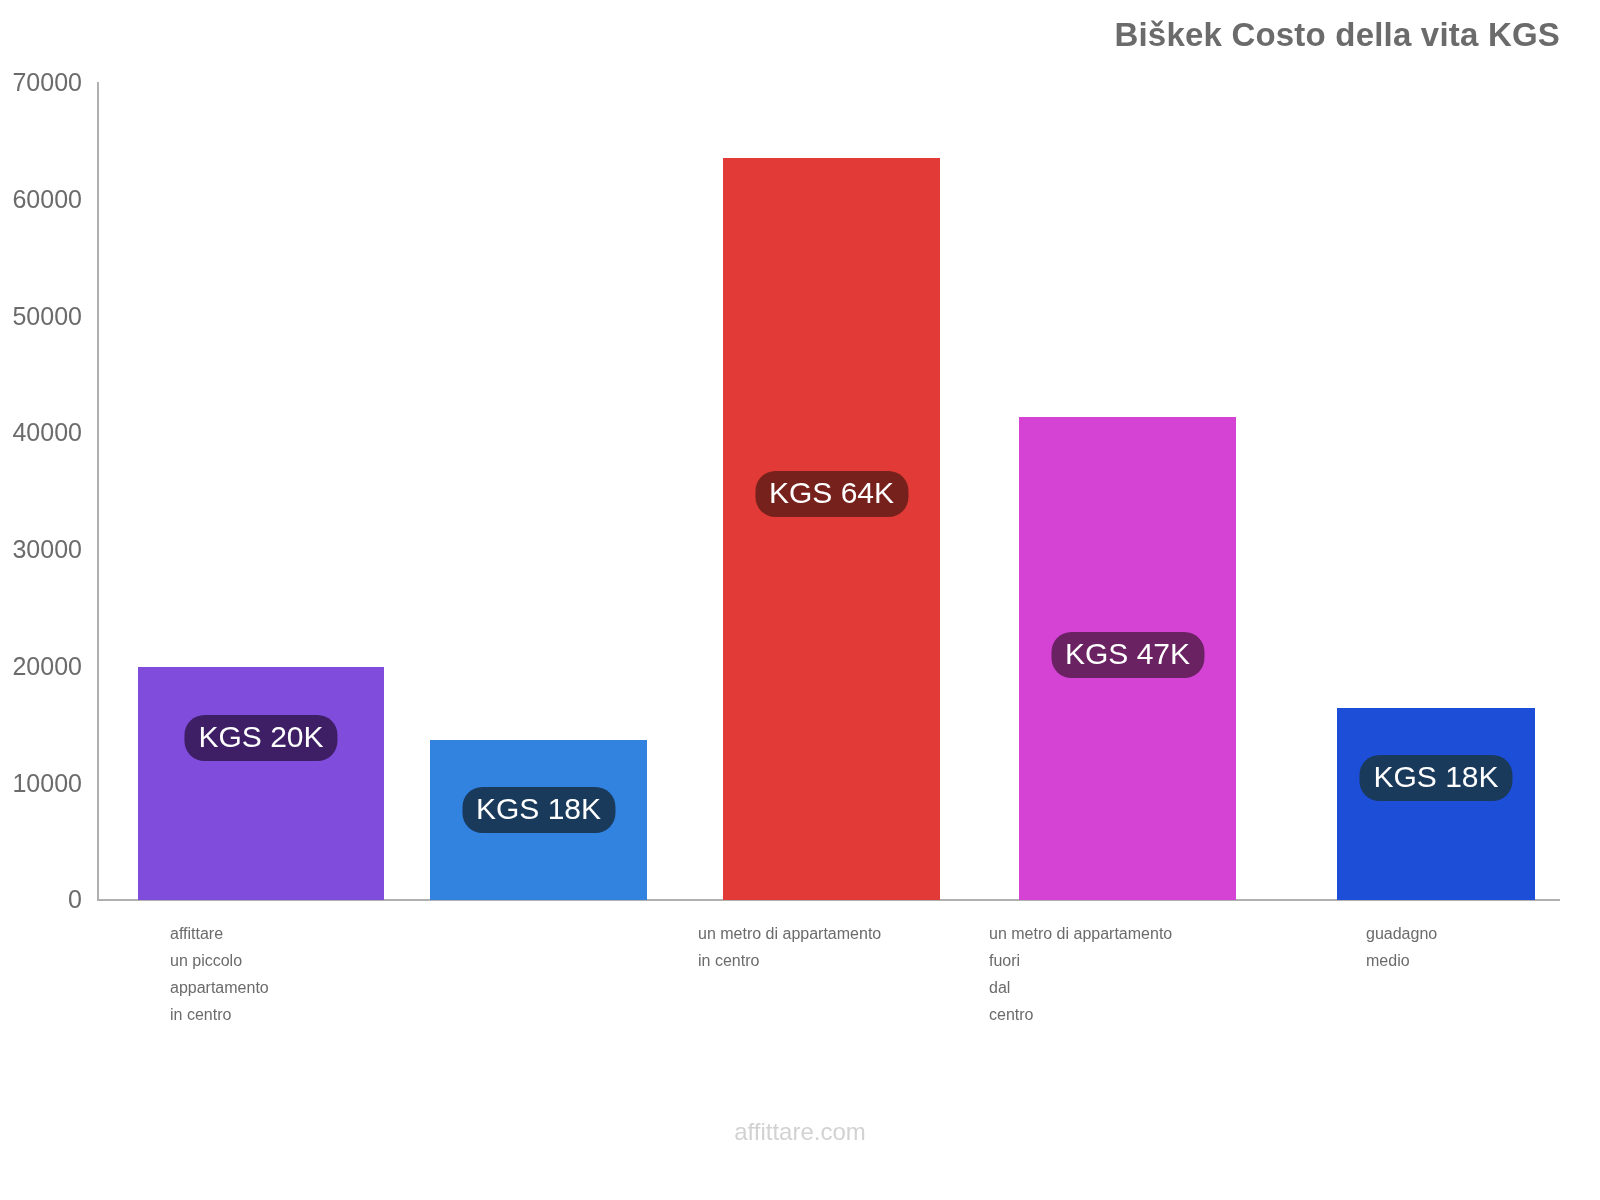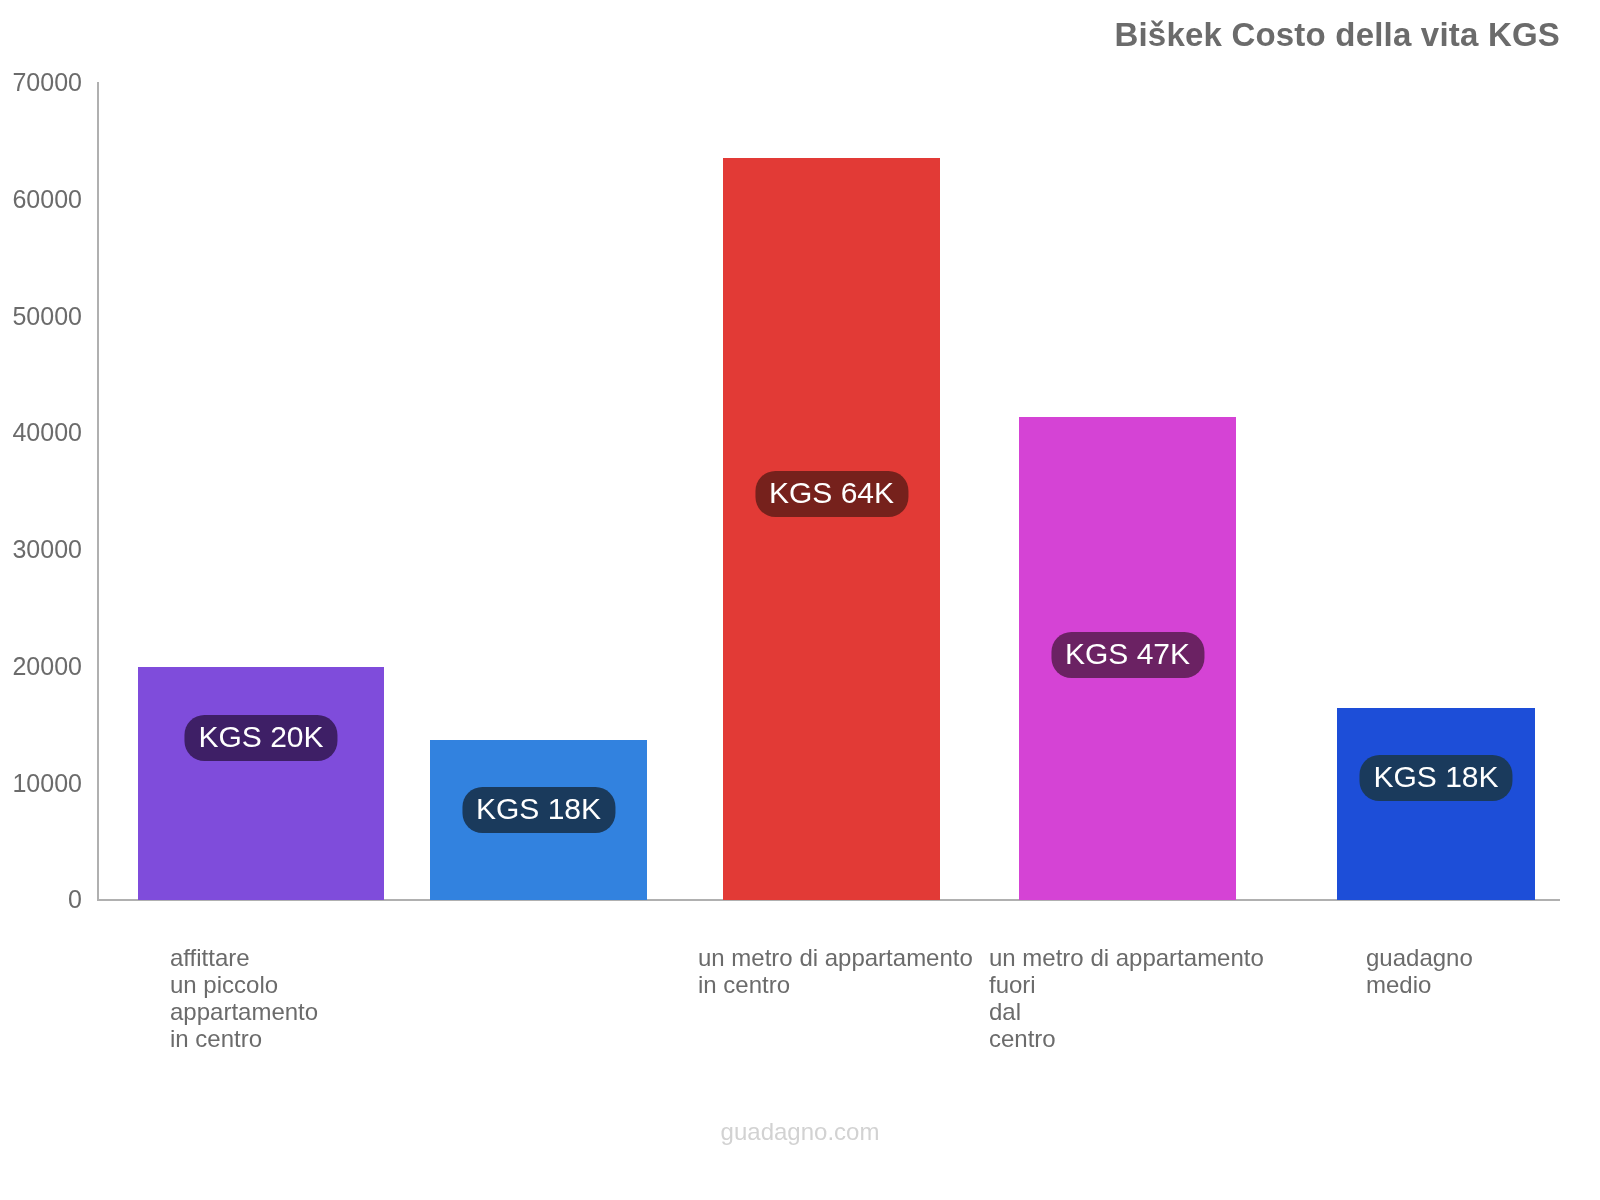--- a/index.html
+++ b/index.html
@@ -90,25 +90,24 @@
     font-size: 30px;
     line-height: 1;
     white-space: nowrap;
     text-align: right;
   }
 
   
   .cat-label {
     position: absolute;
     top: 920px;
-    font-size: 24px;
+    font-size: 16px;
     line-height: 27px;
     color: #6b6b6b;
     white-space: pre-line;
-    margin-top: 24px;
   }
 
   
   #footer-text {
     position: absolute;
     left: 0;
     top: 1118px;
     width: 1600px;
     text-align: center;
     font-size: 24px;
@@ -164,15 +163,15 @@
 in centro</div>
   <div class="cat-label" style="left:698px;">un metro di appartamento
 in centro</div>
   <div class="cat-label" style="left:989px;">un metro di appartamento
 fuori
 dal
 centro</div>
   <div class="cat-label" style="left:1366px;">guadagno
 medio</div>
 
-  <div id="footer-text">guadagno.com</div>
+  <div id="footer-text">affittare.com</div>
 
 </div>
 
 </body></html>

